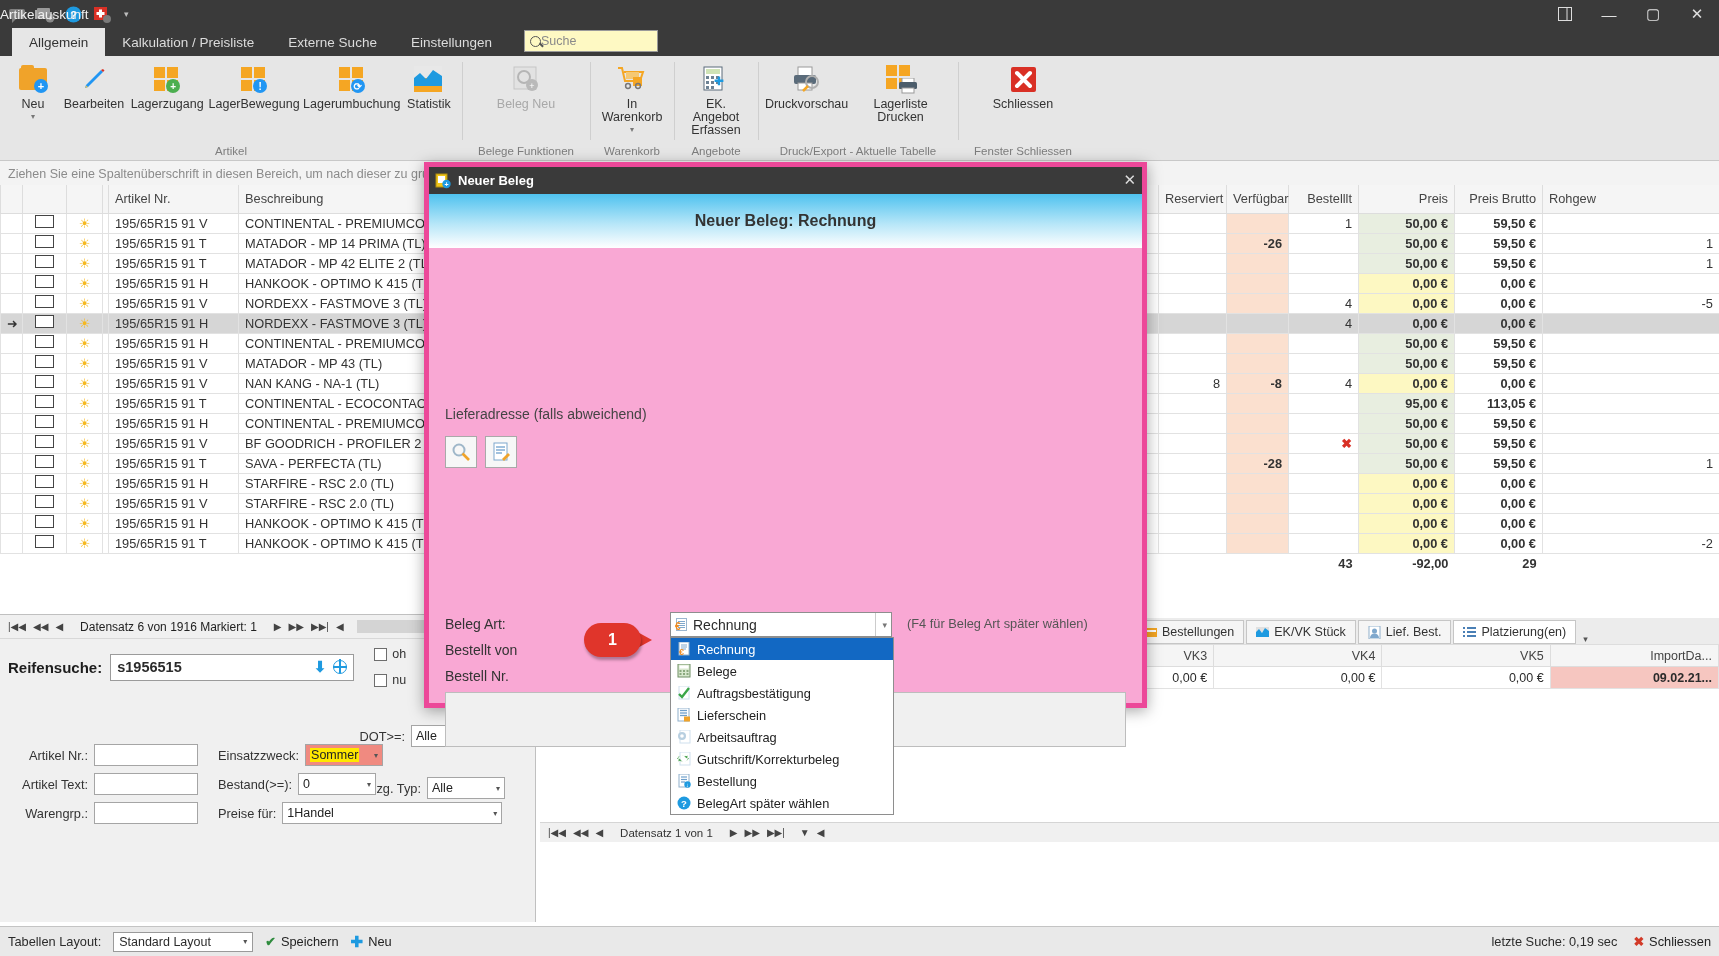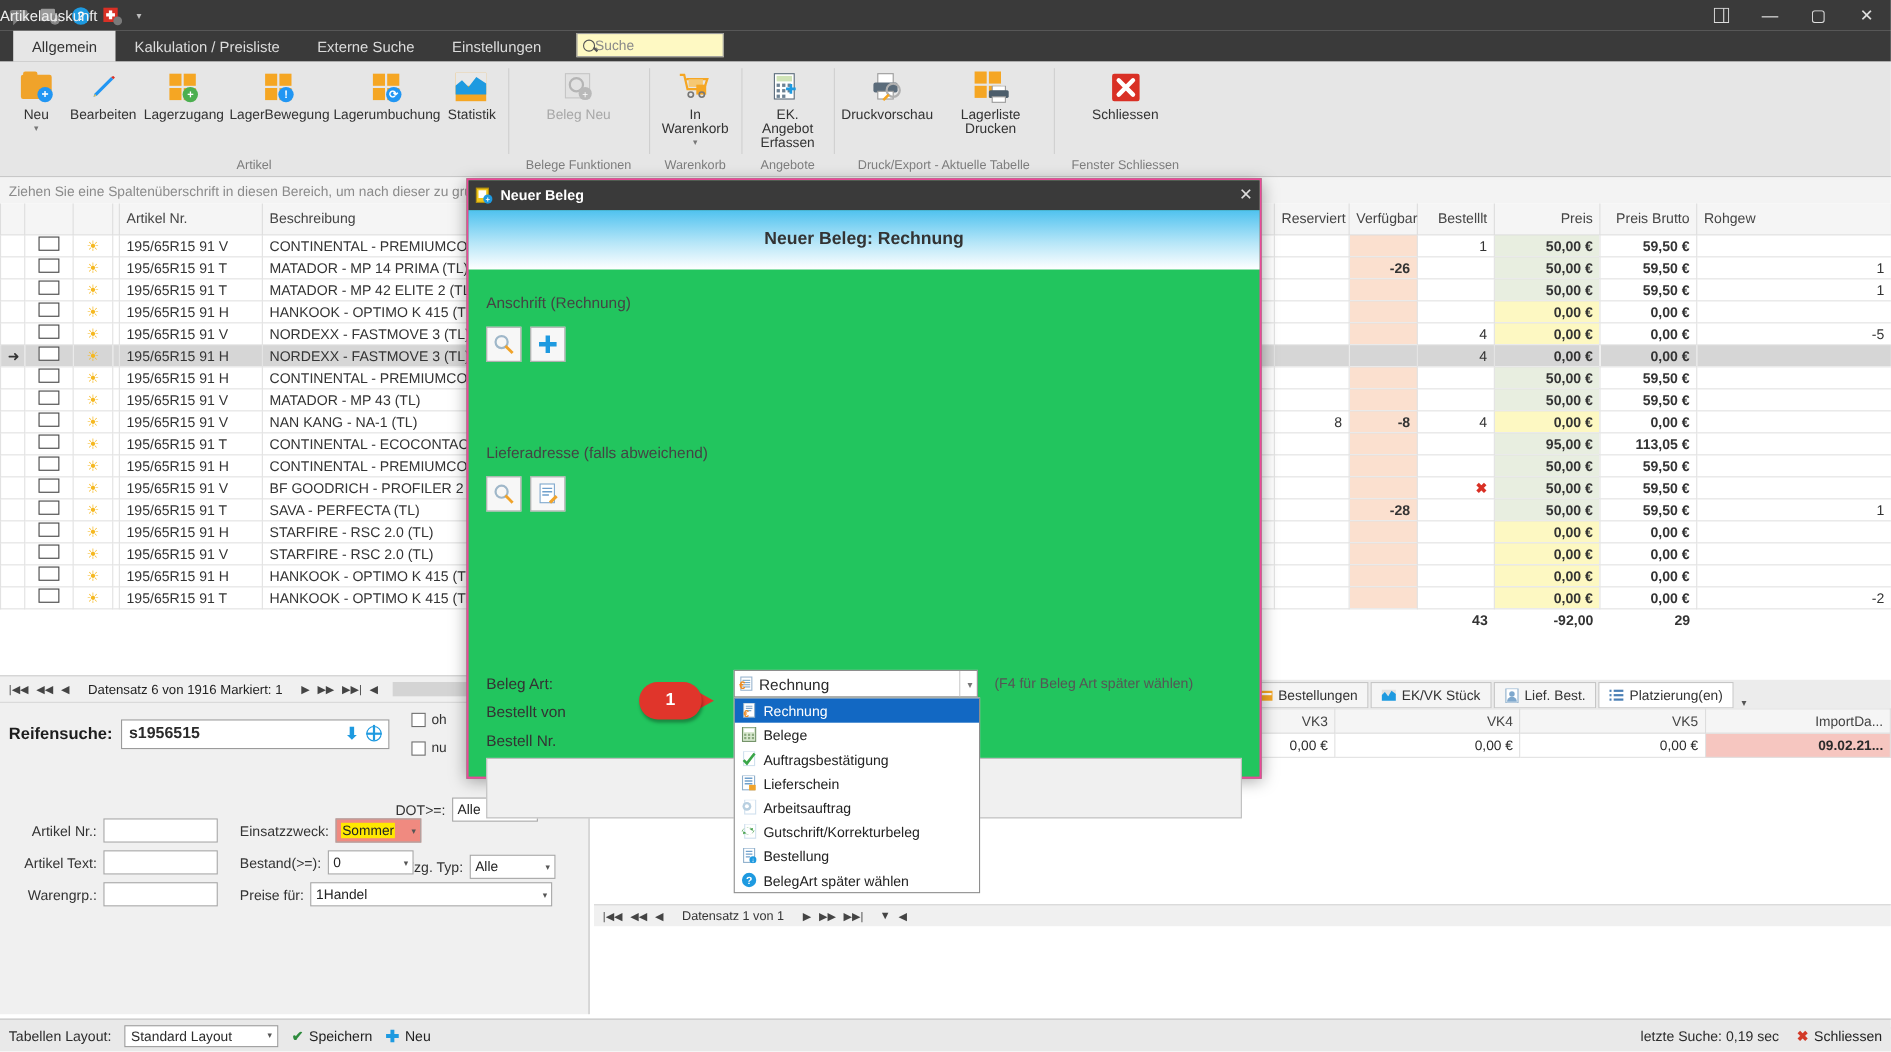--- a/index.html
+++ b/index.html
@@ -184,21 +184,21 @@
      padding:0 5px;justify-content:space-between;width:140px;font-size:12.5px;}
   .sb-btn{display:flex;align-items:center;gap:5px;font-size:12.8px;color:#222;}
   .chkmark{color:#2e8b3d;font-weight:bold;}
   .plusmark{color:#1e9ae0;font-weight:bold;font-size:15px;}
   #sb-right{margin-left:auto;display:flex;align-items:center;gap:16px;}
   .xbtn{color:#d23a28;font-weight:bold;}
 
   
   #modal{
     position:absolute;left:424px;top:162px;width:723px;height:546px;
-    background:#22c55e;border:2px solid #ec4899;box-shadow:0 3px 14px rgba(0,0,0,.35);
+    background:#f9a8d4;border:5px solid #ec4899;box-shadow:0 3px 14px rgba(0,0,0,.35);
   }
   #modal-title{height:27px;background:#3a3a3a;color:#fff;display:flex;align-items:center;
      padding:0 6px;gap:7px;font-size:13px;font-weight:bold;position:relative;}
   #modal-title .mclose{position:absolute;right:6px;top:4px;font-size:15px;color:#ddd;font-weight:normal;}
   #modal-banner{
     height:54px;background:linear-gradient(to bottom,#4fc2ef 0%,#b6e6f8 55%,#ffffff 100%);
     display:flex;align-items:center;justify-content:center;
     font-size:16px;font-weight:bold;color:#333;
   }
   #modal-body{position:relative;height:465px;padding:22px 16px 0 16px;}
@@ -987,36 +987,20 @@
     <span>Neuer Beleg</span>
     <span class="mclose">✕</span>
   </div>
 
   <div id="modal-banner">
     <span>Neuer Beleg: Rechnung</span>
   </div>
 
   <div id="modal-body">
 
-    <div style="position:absolute;left:16px;top:22px;width:220px">
-      <div class="msec-label">Anschrift (Rechnung)</div>
-      <div style="display:flex;gap:8px;margin-top:14px">
-        <div class="iconbtn">
-          <svg width="20" height="20" viewBox="0 0 20 20">
-              <circle cx="8" cy="8" r="5.5" fill="none" stroke="#9fb7c9" stroke-width="2"></circle>
-              <line x1="11.5" y1="11.5" x2="18" y2="18" stroke="#f0a32a" stroke-width="2.6"></line>
-            </svg>
-        </div>
-        <div class="iconbtn">
-          <svg width="20" height="20" viewBox="0 0 20 20">
-              <path d="M8 2 h4 v6 h6 v4 h-6 v6 h-4 v-6 h-6 v-4 h6z" fill="#1e9ae0"></path>
-            </svg>
-        </div>
-      </div>
-    </div>
 
 
     <div style="position:absolute;left:16px;top:158px">
       <div class="msec-label">Lieferadresse (falls abweichend)</div>
       <div style="display:flex;gap:8px;margin-top:14px">
         <div class="iconbtn">
           <svg width="20" height="20" viewBox="0 0 20 20">
               <circle cx="8" cy="8" r="5.5" fill="none" stroke="#9fb7c9" stroke-width="2"></circle>
               <line x1="11.5" y1="11.5" x2="18" y2="18" stroke="#f0a32a" stroke-width="2.6"></line>
             </svg>

